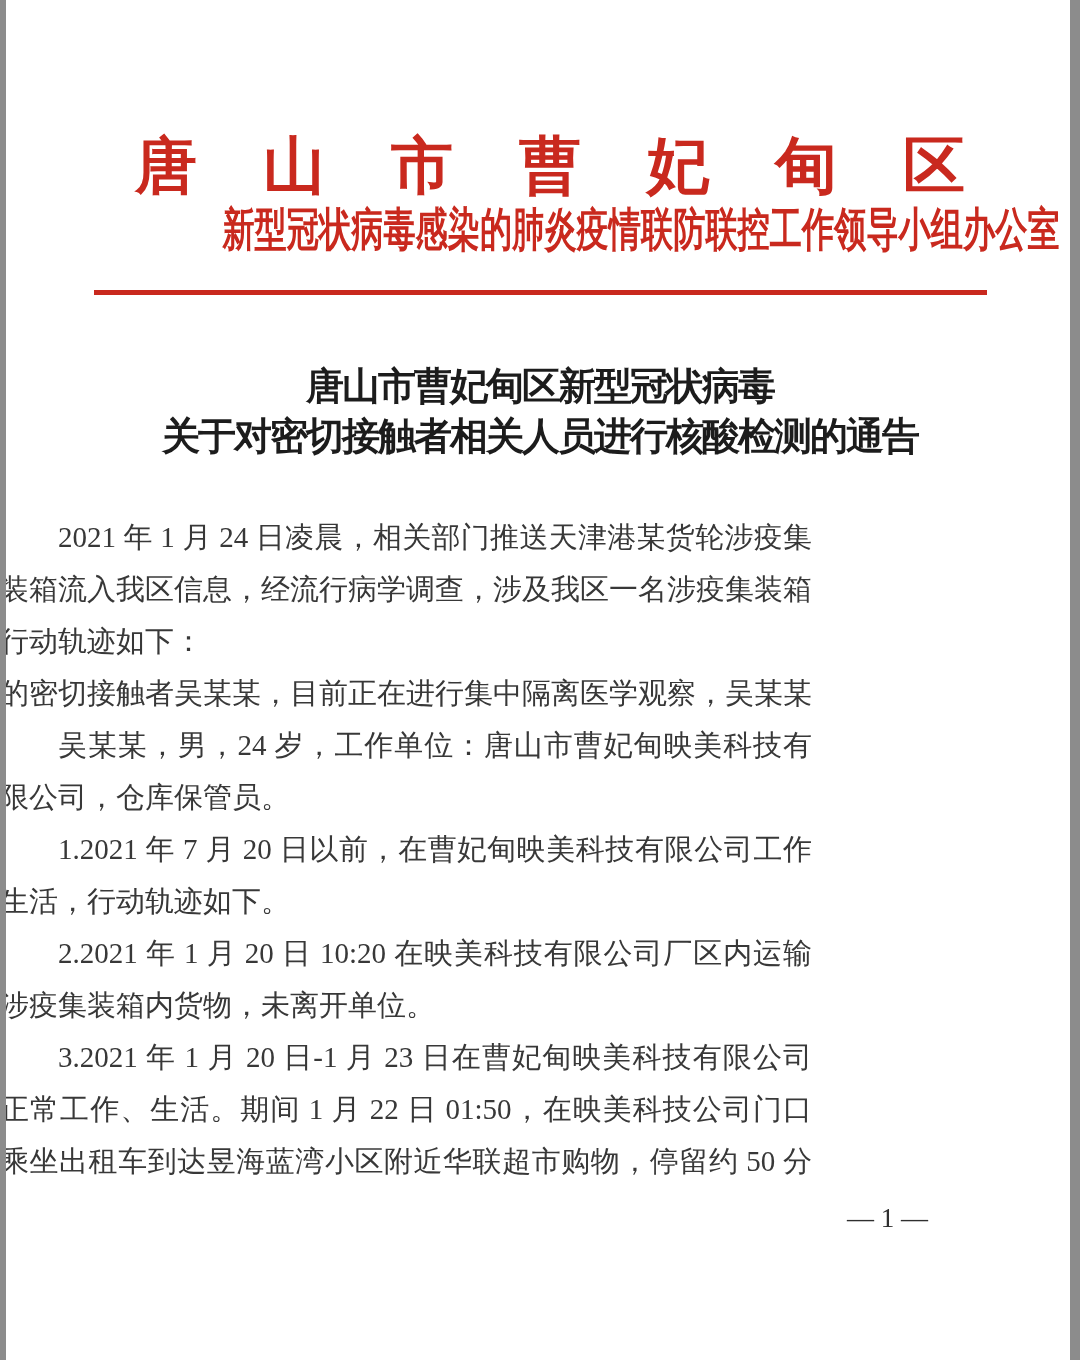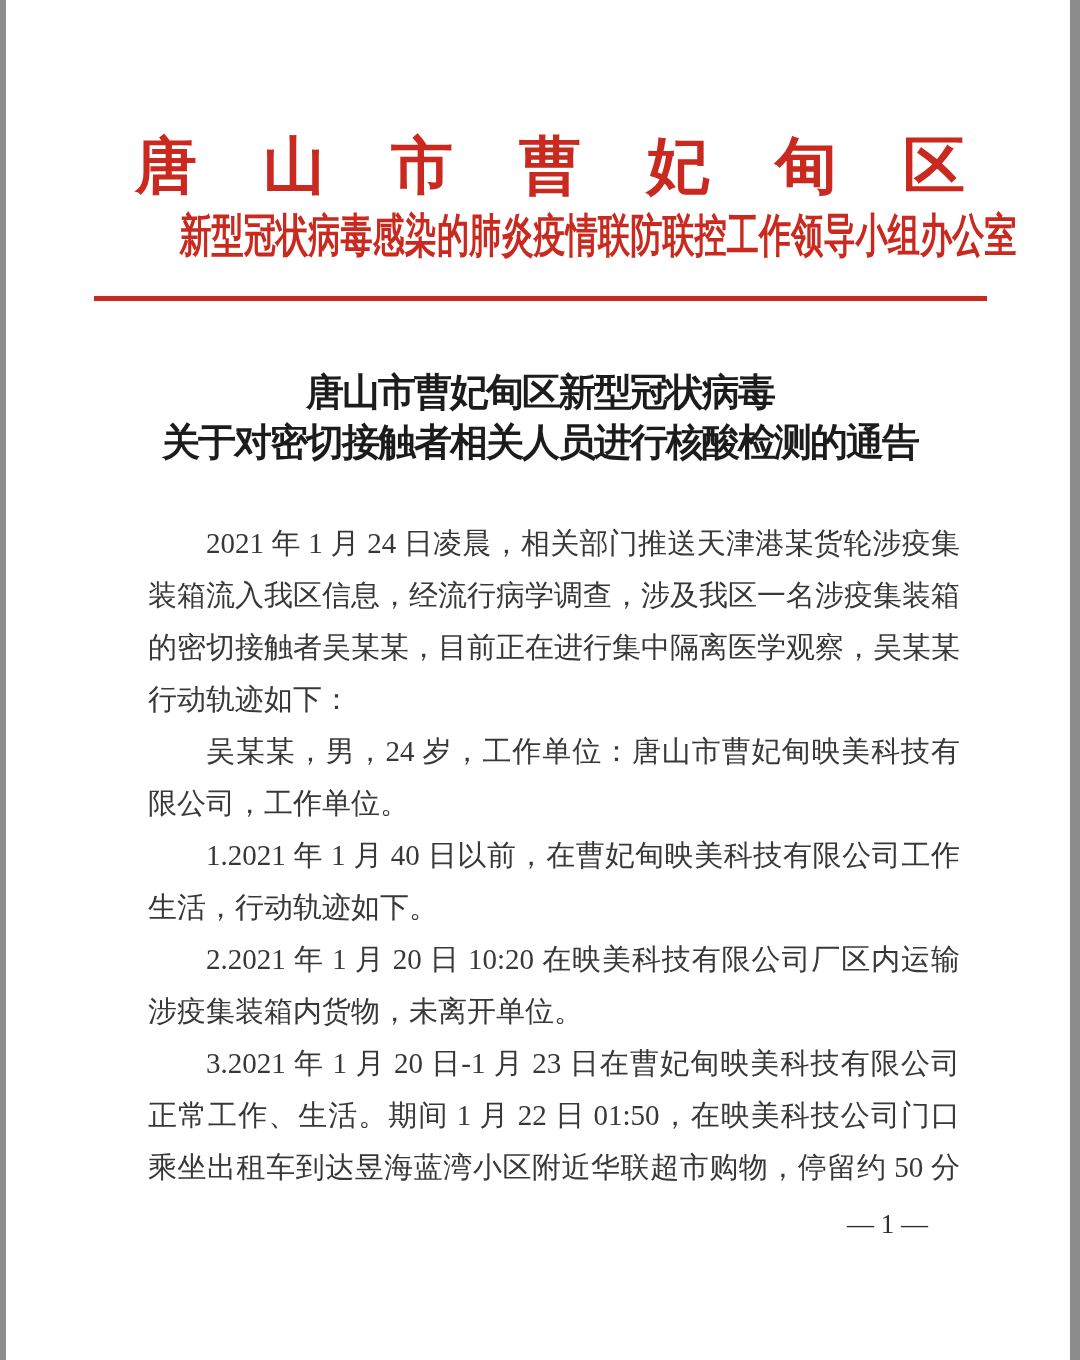--- a/index.html
+++ b/index.html
@@ -23,21 +23,21 @@
     justify-content: space-between;
     width: 830px;
     margin-left: 135px;
     height: 72px;
     font-size: 62px;
     line-height: 72px;
     font-weight: 700;
     color: var(--accent-red, #c9291e);
   }
   .org-line1 .ch { display: inline-block; }
-  .org-line2-wrap { margin-top: 6px; height: 56px; text-align: right; }
+  .org-line2-wrap { height: 56px; text-align: right; padding-left: 43px; }
   .org-line2 {
     display: inline-block;
     white-space: nowrap;
     font-size: 46px;
     line-height: 56px;
     font-weight: 700;
     color: var(--accent-red, #c9291e);
     transform: scaleX(0.70);
     transform-origin: 50% 50%;
   }
@@ -55,21 +55,20 @@
     font-size: 38px;
     line-height: 50px;
     font-weight: 700;
     letter-spacing: -2px;
     color: var(--title-black, #1c1c1c);
   }
 
   
   .body-text {
     margin-top: 50px;
-    margin-left: 148px;
     width: 812px;
     color: var(--body-black, #3a3a3a);
     font-size: 29px;
   }
   .bl { height: 52px; line-height: 52px; white-space: nowrap; }
   .bl.indent { text-indent: 58px; }
   .bl.j {
     white-space: normal;
     text-align: justify;
     text-align-last: justify;
@@ -111,25 +110,25 @@
   <div class="rule"></div>
 
   <div class="doc-title">
     <div>唐山市曹妃甸区新型冠状病毒</div>
     <div>关于对密切接触者相关人员进行核酸检测的通告</div>
   </div>
 
   <div class="body-text">
       <div class="bl indent j">2021 年 1 月 24 日凌晨，相关部门推送天津港某货轮涉疫集</div>
       <div class="bl j">装箱流入我区信息，经流行病学调查，涉及我区一名涉疫集装箱</div>
+      <div class="bl">行动轨迹如下：</div>
       <div class="bl j">的密切接触者吴某某，目前正在进行集中隔离医学观察，吴某某</div>
-      <div class="bl">行动轨迹如下：</div>
       <div class="bl indent j">吴某某，男，24 岁，工作单位：唐山市曹妃甸映美科技有</div>
-      <div class="bl">限公司，工作单位。</div>
-      <div class="bl indent j">1.2021 年 1 月 40 日以前，在曹妃甸映美科技有限公司工作</div>
+      <div class="bl">限公司，仓库保管员。</div>
+      <div class="bl indent j">1.2021 年 7 月 20 日以前，在曹妃甸映美科技有限公司工作</div>
       <div class="bl">生活，行动轨迹如下。</div>
       <div class="bl indent j">2.2021 年 1 月 20 日 10:20 在映美科技有限公司厂区内运输</div>
       <div class="bl">涉疫集装箱内货物，未离开单位。</div>
       <div class="bl indent j">3.2021 年 1 月 20 日-1 月 23 日在曹妃甸映美科技有限公司</div>
       <div class="bl j">正常工作、生活。期间 1 月 22 日 01:50，在映美科技公司门口</div>
       <div class="bl j">乘坐出租车到达昱海蓝湾小区附近华联超市购物，停留约 50 分</div>
     </div>
 
   <div class="footer">— 1 —</div>
 </div>

